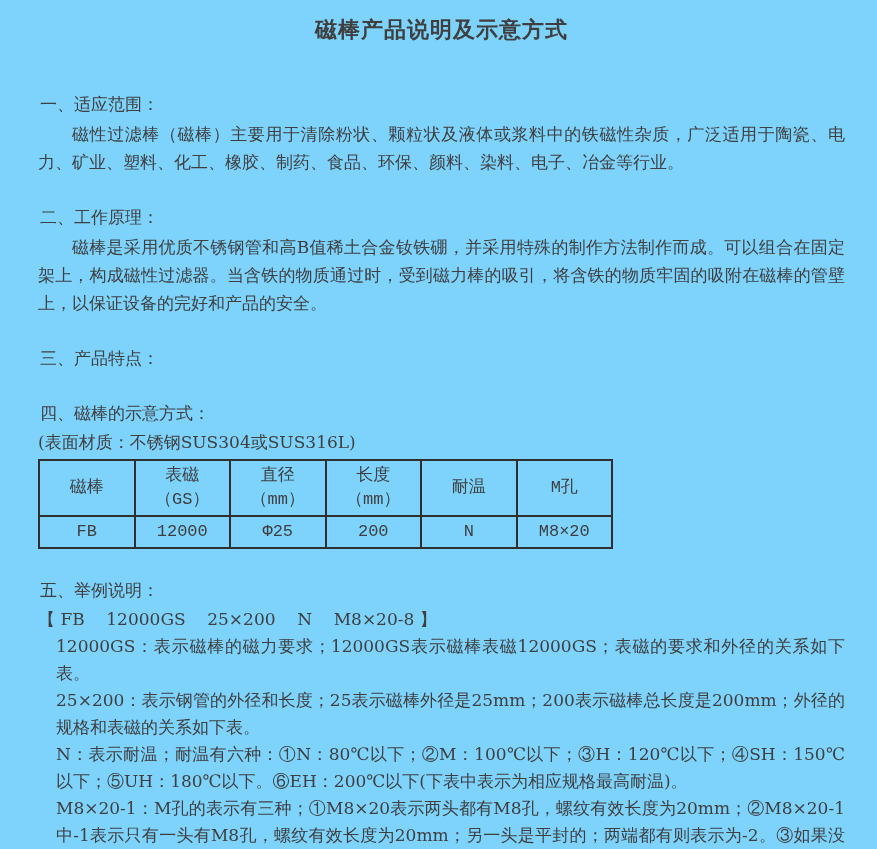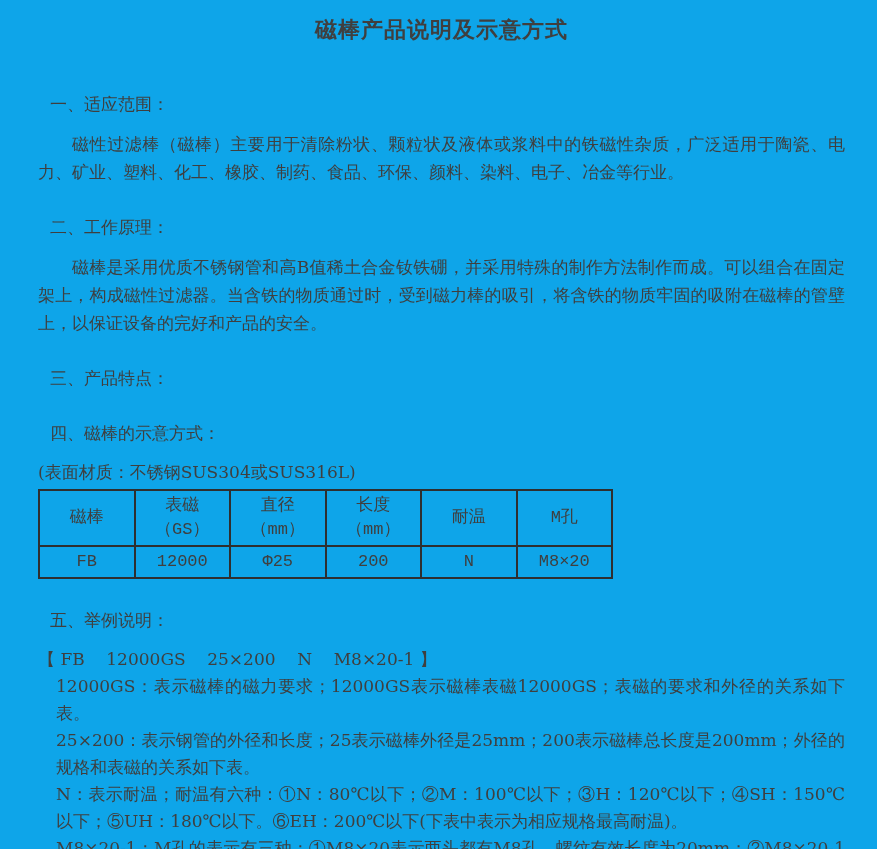--- a/index.html
+++ b/index.html
@@ -5,40 +5,40 @@
   html, body {
     margin: 0;
     padding: 0;
     background: #ffffff;
   }
   .page {
     width: 877px;
     height: 849px;
     box-sizing: border-box;
     padding: 14px 32px 10px 38px;
-    background: #0ea5e9;
+    background: #7dd3fc;
     font-family: "DejaVu Serif", "Liberation Serif", serif;
     color: #3f3f3f;
     font-size: 17px;
     line-height: 28px;
     overflow: hidden;
   }
   .doc-title {
     text-align: center;
     font-size: 22px;
     font-weight: bold;
     line-height: 30px;
     margin: 0 0 46px 0;
     letter-spacing: 1px;
   }
   .section {
     margin: 0 0 27px 0;
   }
   .section-heading {
-    margin: 12px;
+    margin: 2px;
     font-weight: normal;
     font-size: 17px;
     line-height: 28px;
   }
   .para {
     margin: 0;
     text-indent: 2em;
     text-align: justify;
   }
   .para-noindent {
@@ -142,20 +142,20 @@
           <td>200</td>
           <td>N</td>
           <td>M8×20</td>
         </tr>
       </tbody>
     </table>
   </div>
 
   <div class="section sec5">
     <h2 class="section-heading">五、举例说明：</h2>
-    <p class="example-line">【 FB    12000GS    25×200    N    M8×20-1 】</p>
+    <p class="example-line">【 FB    12000GS    25×200    N    M8×20-8 】</p>
     <p class="para-noindent">12000GS：表示磁棒的磁力要求；12000GS表示磁棒表磁12000GS；表磁的要求和外径的关系如下表。</p>
     <p class="para-noindent">25×200：表示钢管的外径和长度；25表示磁棒外径是25mm；200表示磁棒总长度是200mm；外径的规格和表磁的关系如下表。</p>
     <p class="para-noindent">N：表示耐温；耐温有六种：①N：80℃以下；②M：100℃以下；③H：120℃以下；④SH：150℃以下；⑤UH：180℃以下。⑥EH：200℃以下(下表中表示为相应规格最高耐温)。</p>
     <p class="para-noindent">M8×20-1：M孔的表示有三种；①M8×20表示两头都有M8孔，螺纹有效长度为20mm；②M8×20-1中-1表示只有一头有M8孔，螺纹有效长度为20mm；另一头是平封的；两端都有则表示为-2。③如果没有说明就表示两端都没有M孔。螺纹孔有：M6、M8、M10等。</p>
   </div>
 
 </div>
 
 </body></html>

